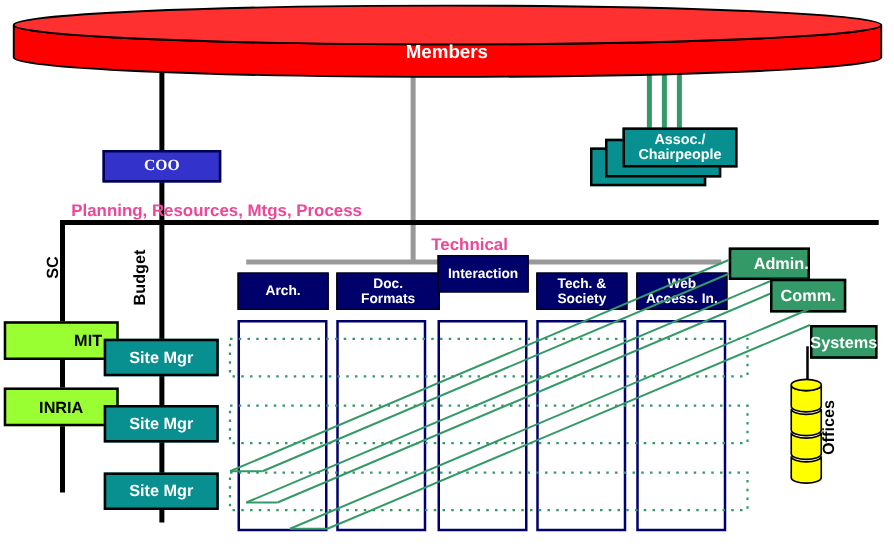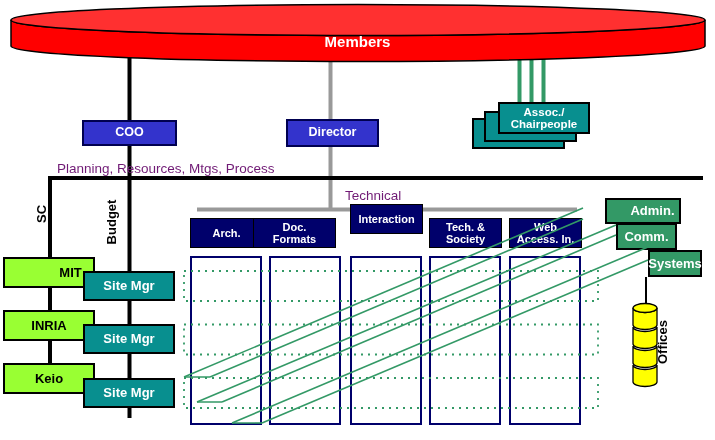--- a/index.html
+++ b/index.html
@@ -3,27 +3,27 @@
 <meta charset="utf-8">
 <style>
   html,body{margin:0;padding:0;background:#fff;}
   #stage{position:relative;width:715px;height:440px;background:#ffffff;
          font-family:"Liberation Sans",sans-serif;overflow:hidden;border-radius:29px;}
   svg.layer{position:absolute;left:0;top:0;}
   #overlay{pointer-events:none;}
   .box{position:absolute;box-sizing:border-box;display:flex;flex-direction:column;
        align-items:center;justify-content:center;font-weight:bold;text-align:center;
        line-height:1.05;}
-  .blue{background:#3333CC;border:2px solid #000050;color:#ffffff;font-size:12.5px;}
+  .blue{background:#3333CC;border:2px solid #000050;color:#ffffff;font-size:12.5px;font-family:Liberation Serif, serif;}
   .navy{background:#00006B;border:1px solid #000000;color:#ffffff;font-size:11px;line-height:12px;}
   .tealbox{background:#088F8F;border:2px solid #000000;color:#ffffff;font-size:13px;}
   .greenbox{background:#339966;border:2px solid #000000;color:#ffffff;font-size:13px;}
   .hostbox{background:#99FF33;border:2px solid #000000;color:#000000;font-size:13px;}
   .col{position:absolute;background:#ffffff;border:2px solid #00006B;box-sizing:border-box;}
-  .tlabel{position:absolute;font-weight:normal;color:#701a75;white-space:nowrap;}
+  .tlabel{position:absolute;font-weight:bold;color:#ec4899;white-space:nowrap;}
   .vlabel{position:absolute;font-weight:bold;color:#000000;text-align:center;
           transform:rotate(-90deg);white-space:nowrap;}
   #members-label{position:absolute;left:0;top:33px;width:715px;text-align:center;
                  color:#ffffff;font-weight:bold;font-size:15px;}
 </style>
 </head>
 <body>
 
 <div id="stage">
 
@@ -61,83 +61,77 @@
   <div class="col" style="left:190px;top:256px;width:72px;height:169px;"></div>
   <div class="col" style="left:269px;top:256px;width:72px;height:169px;"></div>
   <div class="col" style="left:350px;top:256px;width:72px;height:169px;"></div>
   <div class="col" style="left:429px;top:256px;width:72px;height:169px;"></div>
   <div class="col" style="left:509px;top:256px;width:72px;height:169px;"></div>
 
   <div class="box navy" style="left:190px;top:218px;width:73px;height:30px;">
     <span>Arch.</span>
     <span></span>
   </div>
-  <div class="box navy" style="left:253px;top:218px;width:83px;height:30px;">
+  <div class="box navy" style="left:269px;top:218px;width:83px;height:30px;">
     <span>Doc.</span>
     <span>Formats</span>
   </div>
   <div class="box navy" style="left:350px;top:204px;width:73px;height:30px;">
     <span>Interaction</span>
     <span></span>
   </div>
   <div class="box navy" style="left:429px;top:218px;width:73px;height:30px;">
     <span>Tech. &amp;</span>
     <span>Society</span>
   </div>
   <div class="box navy" style="left:509px;top:218px;width:73px;height:30px;">
     <span>Web</span>
     <span>Access. In.</span>
   </div>
 
   <div class="box blue" style="left:82px;top:120px;width:95px;height:26px;">
     <span>COO</span>
-  </div>
-  <div class="box blue" style="left:286px;top:119px;width:93px;height:28px;">
-    <span>Director</span>
   </div>
 
   <div class="box tealbox" style="left:472px;top:118px;width:93px;height:31px;"></div>
   <div class="box tealbox" style="left:484px;top:111px;width:93px;height:31px;"></div>
   <div class="box tealbox" style="left:498px;top:102px;width:92px;height:32px;font-size:11.5px;">
     <span>Assoc./</span>
     <span>Chairpeople</span>
   </div>
 
   <div class="tlabel" style="left:57px;top:161px;font-size:13.5px;">Planning, Resources, Mtgs, Process</div>
   <div class="tlabel" style="left:345px;top:188px;font-size:13.5px;">Technical</div>
   <div class="vlabel" style="left:22px;top:206px;width:40px;height:16px;font-size:13px;">SC</div>
   <div class="vlabel" style="left:82px;top:214px;width:60px;height:16px;font-size:13px;">Budget</div>
 
   <div class="box hostbox" style="left:3px;top:257px;width:92px;height:31px;padding-left:43px;">
     <span>MIT</span>
   </div>
   <div class="box hostbox" style="left:3px;top:310px;width:92px;height:31px;justify-content:center;">
     <span>INRIA</span>
   </div>
-  <div class="box hostbox" style="left:3px;top:363px;width:92px;height:31px;">
-    <span>Keio</span>
-  </div>
 
   <div class="box tealbox" style="left:83px;top:271px;width:92px;height:30px;">
     <span>Site Mgr</span>
   </div>
   <div class="box tealbox" style="left:83px;top:324px;width:92px;height:30px;">
     <span>Site Mgr</span>
   </div>
   <div class="box tealbox" style="left:83px;top:378px;width:92px;height:30px;">
     <span>Site Mgr</span>
   </div>
 
-  <div class="box greenbox" style="left:605px;top:198px;width:76px;height:26px;padding-left:19px;">
+  <div class="box greenbox" style="left:583px;top:198px;width:65px;height:26px;padding-left:19px;">
     <span>Admin.</span>
   </div>
   <div class="box greenbox" style="left:616px;top:223px;width:61px;height:27px;">
     <span>Comm.</span>
   </div>
-  <div class="box greenbox" style="left:648px;top:250px;width:54px;height:27px;">
+  <div class="box greenbox" style="left:648px;top:260px;width:54px;height:27px;">
     <span>Systems</span>
   </div>
 
   <div class="vlabel" style="left:623px;top:334px;width:80px;height:16px;font-size:13px;">Offices</div>
 
   <svg id="overlay" class="layer" width="715" height="440" viewBox="0 0 715 440">
     <rect x="184" y="271" width="414" height="30" fill="none" stroke="#339966" stroke-width="1.8" stroke-dasharray="2 5"></rect>
     <rect x="184" y="324.5" width="414" height="30" fill="none" stroke="#339966" stroke-width="1.8" stroke-dasharray="2 5"></rect>
     <rect x="184" y="378" width="414" height="30" fill="none" stroke="#339966" stroke-width="1.8" stroke-dasharray="2 5"></rect>
 

